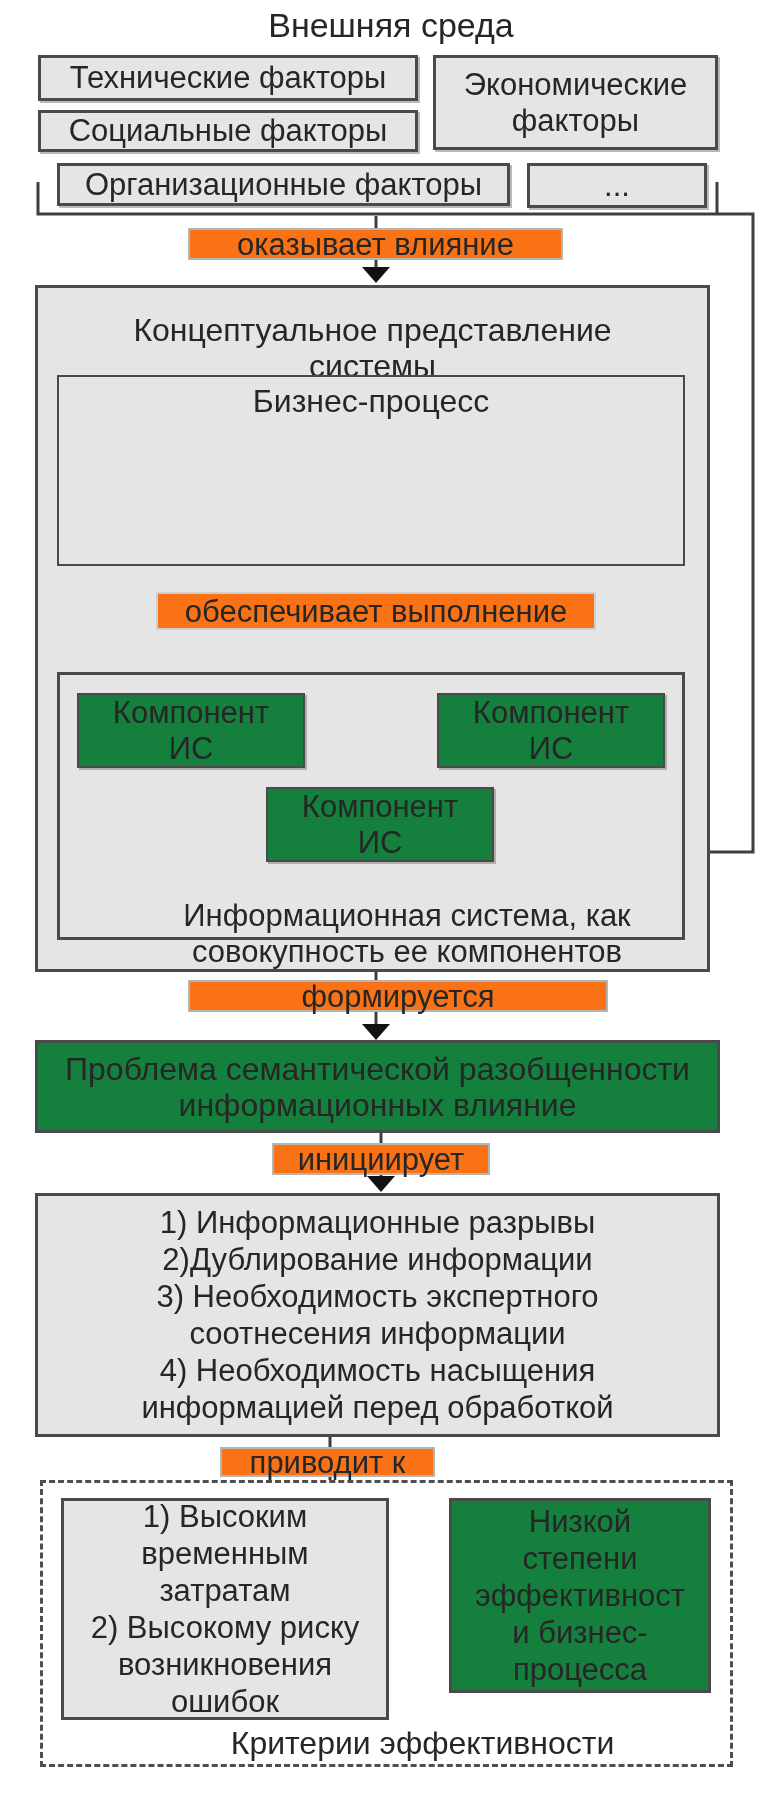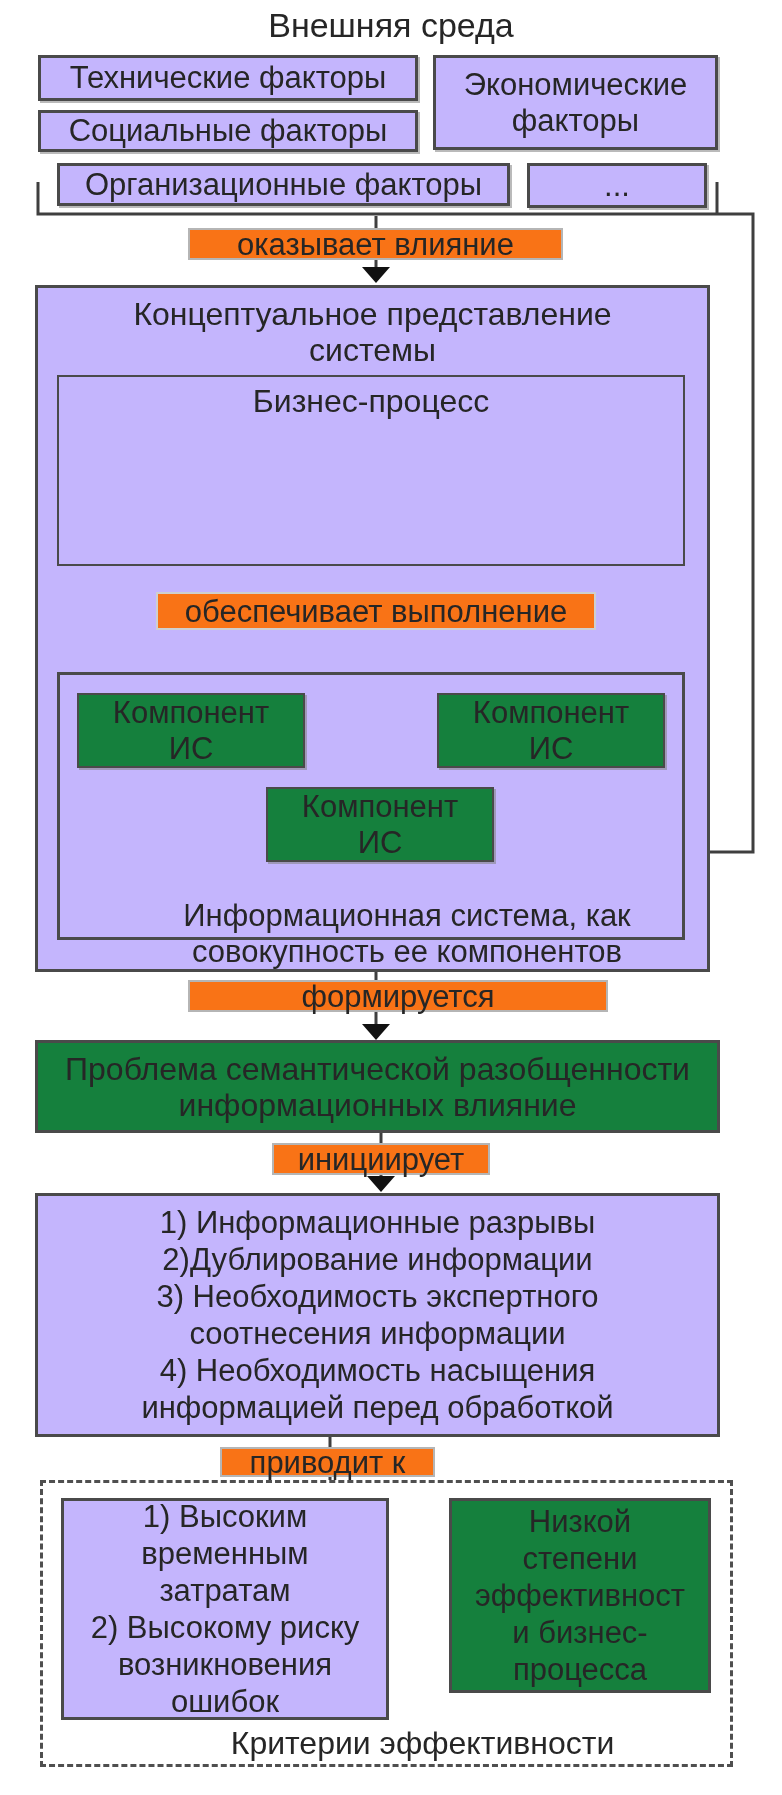--- a/index.html
+++ b/index.html
@@ -3,37 +3,37 @@
 <meta charset="utf-8">
 <style>
   html,body{margin:0;padding:0;background:#ffffff;}
   #canvas{
     position:relative;width:782px;height:1795px;margin:0 auto;
     font-family:"Liberation Sans","DejaVu Sans",sans-serif;
     color:#262626;background:#ffffff;overflow:hidden;
   }
   .abs{position:absolute;box-sizing:border-box;}
   .box{
-    border:3px solid #4a4a4a;background:#c4b5fd;
+    border:3px solid #4a4a4a;background:#e5e5e5;
     display:flex;align-items:center;justify-content:center;
     text-align:center;box-shadow:2px 2px 0 rgba(130,130,130,.55);
   }
   .gray{background:#15803d;}
   .noshadow{box-shadow:none;}
   .lbl{
     border:2px solid #b5b5b5;background:#f97316;
     display:flex;align-items:center;justify-content:center;
     text-align:center;font-size:31px;line-height:1.0;white-space:nowrap;
   }
   .pre{white-space:pre-line;}
   .t31{font-size:31px;line-height:36px;}
   .t32{font-size:32px;line-height:36px;}
   .t34{font-size:34px;}
   .ctr{text-align:center;margin-left:36px;}
-  .container-title{display:block;padding-top:8px;}
+  .container-title{display:block;padding-top:24px;}
   .dashedbox{border:3px dashed #4f4f4f;background:#ffffff;}
   svg{position:absolute;left:0;top:0;}
   .caption{position:absolute;width:100%;text-align:center;}
 </style>
 </head>
 <body>
 
 <div id="canvas">
 
   <svg width="782" height="1795" viewBox="0 0 782 1795">

